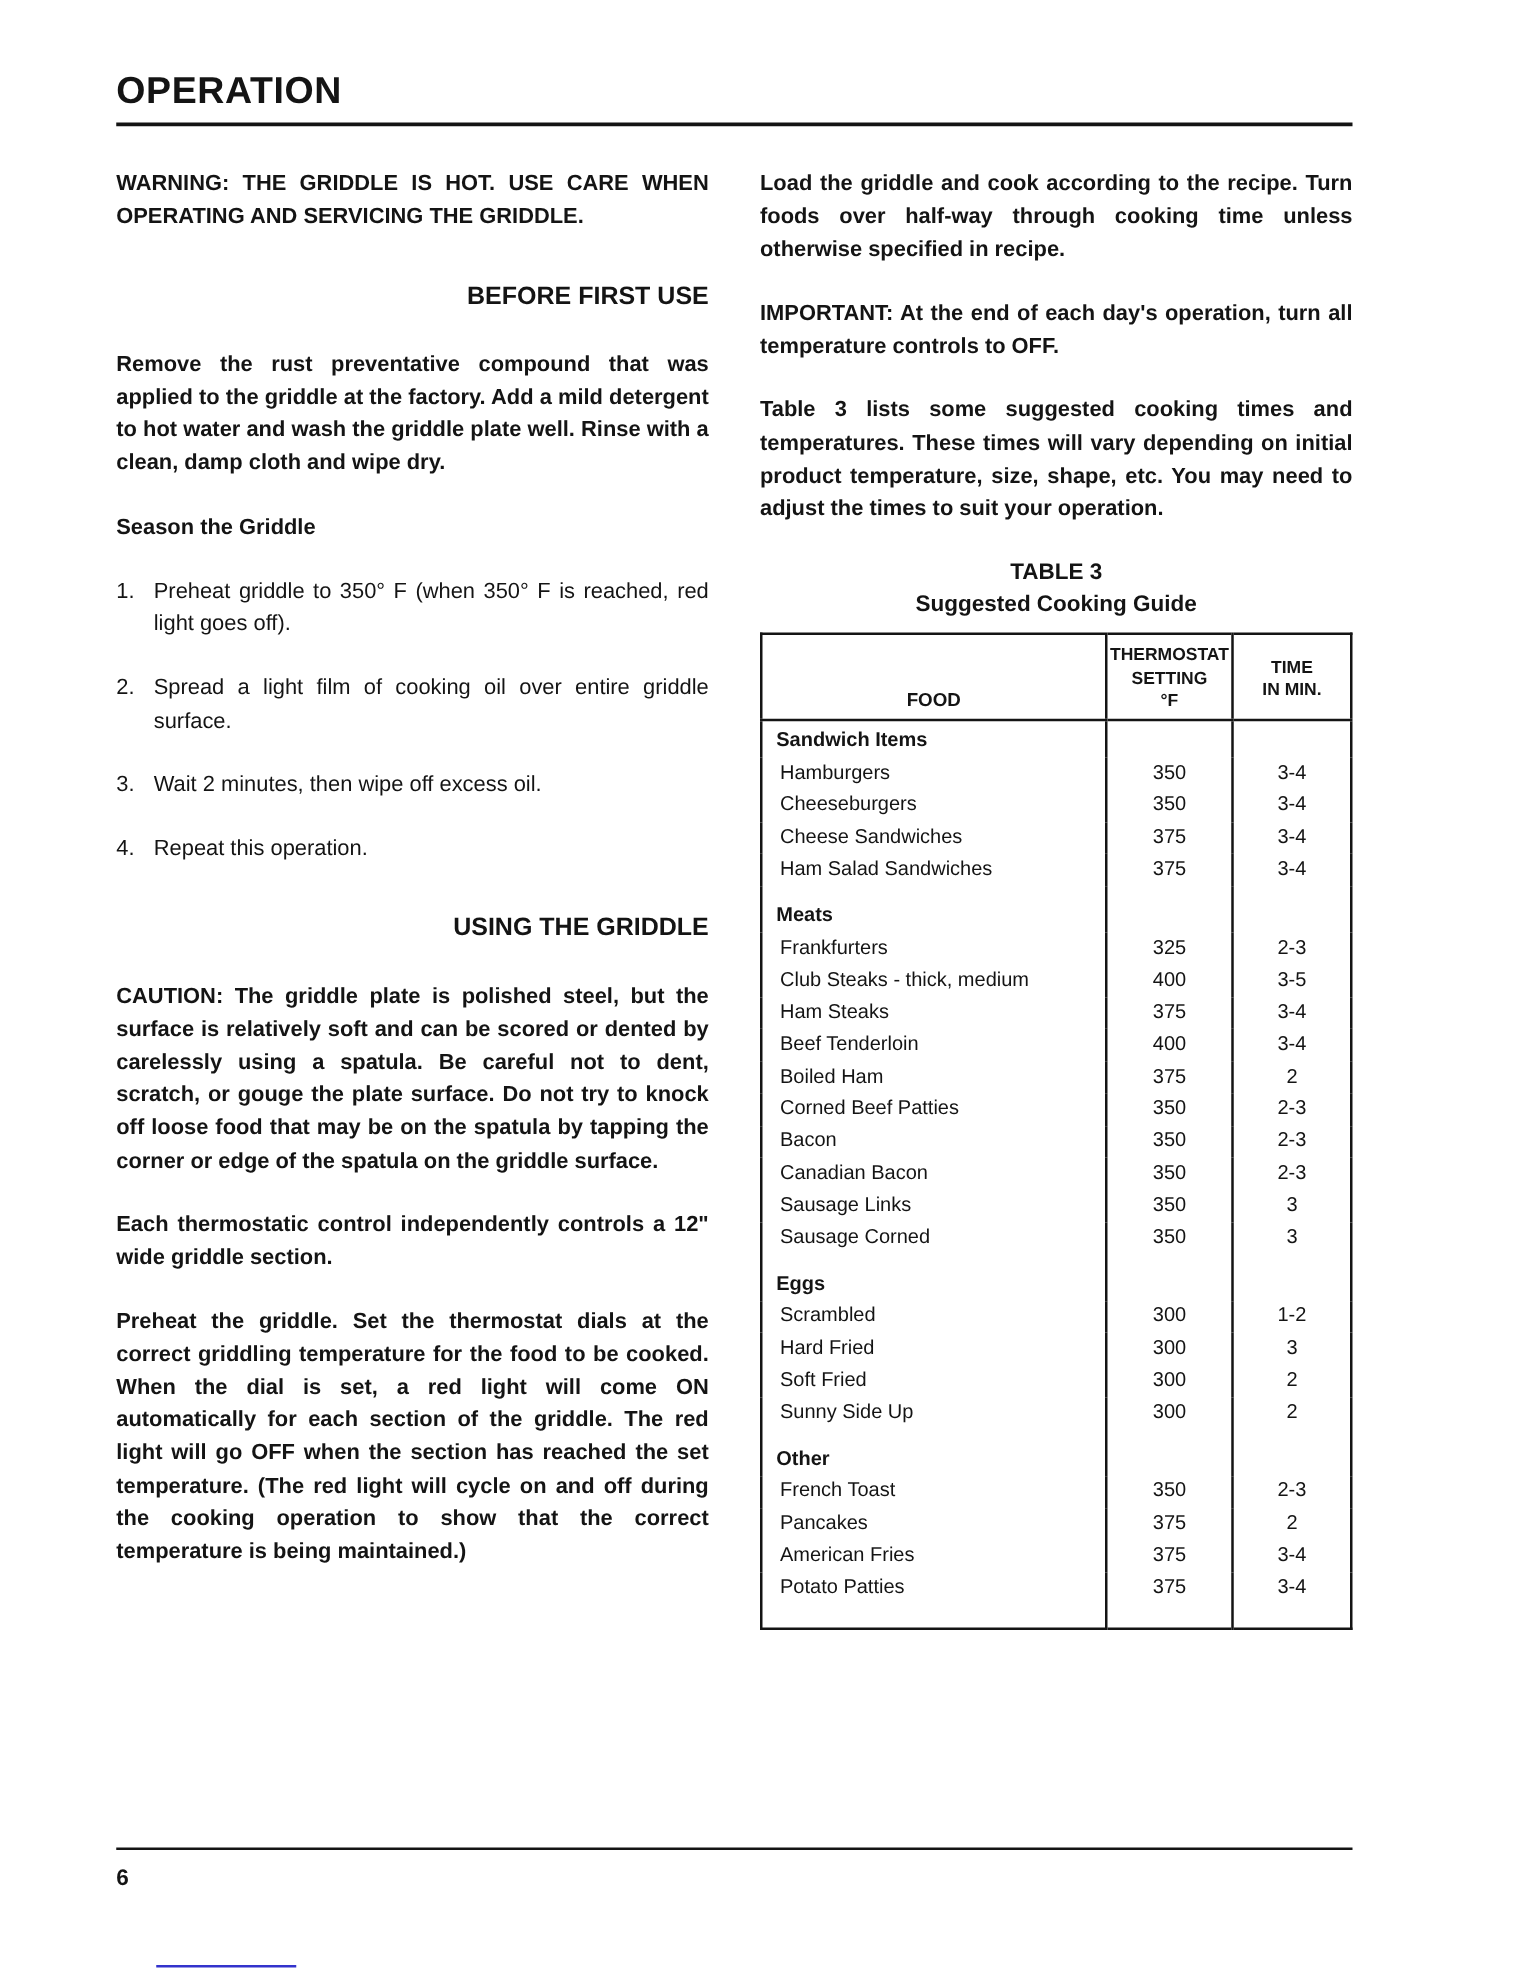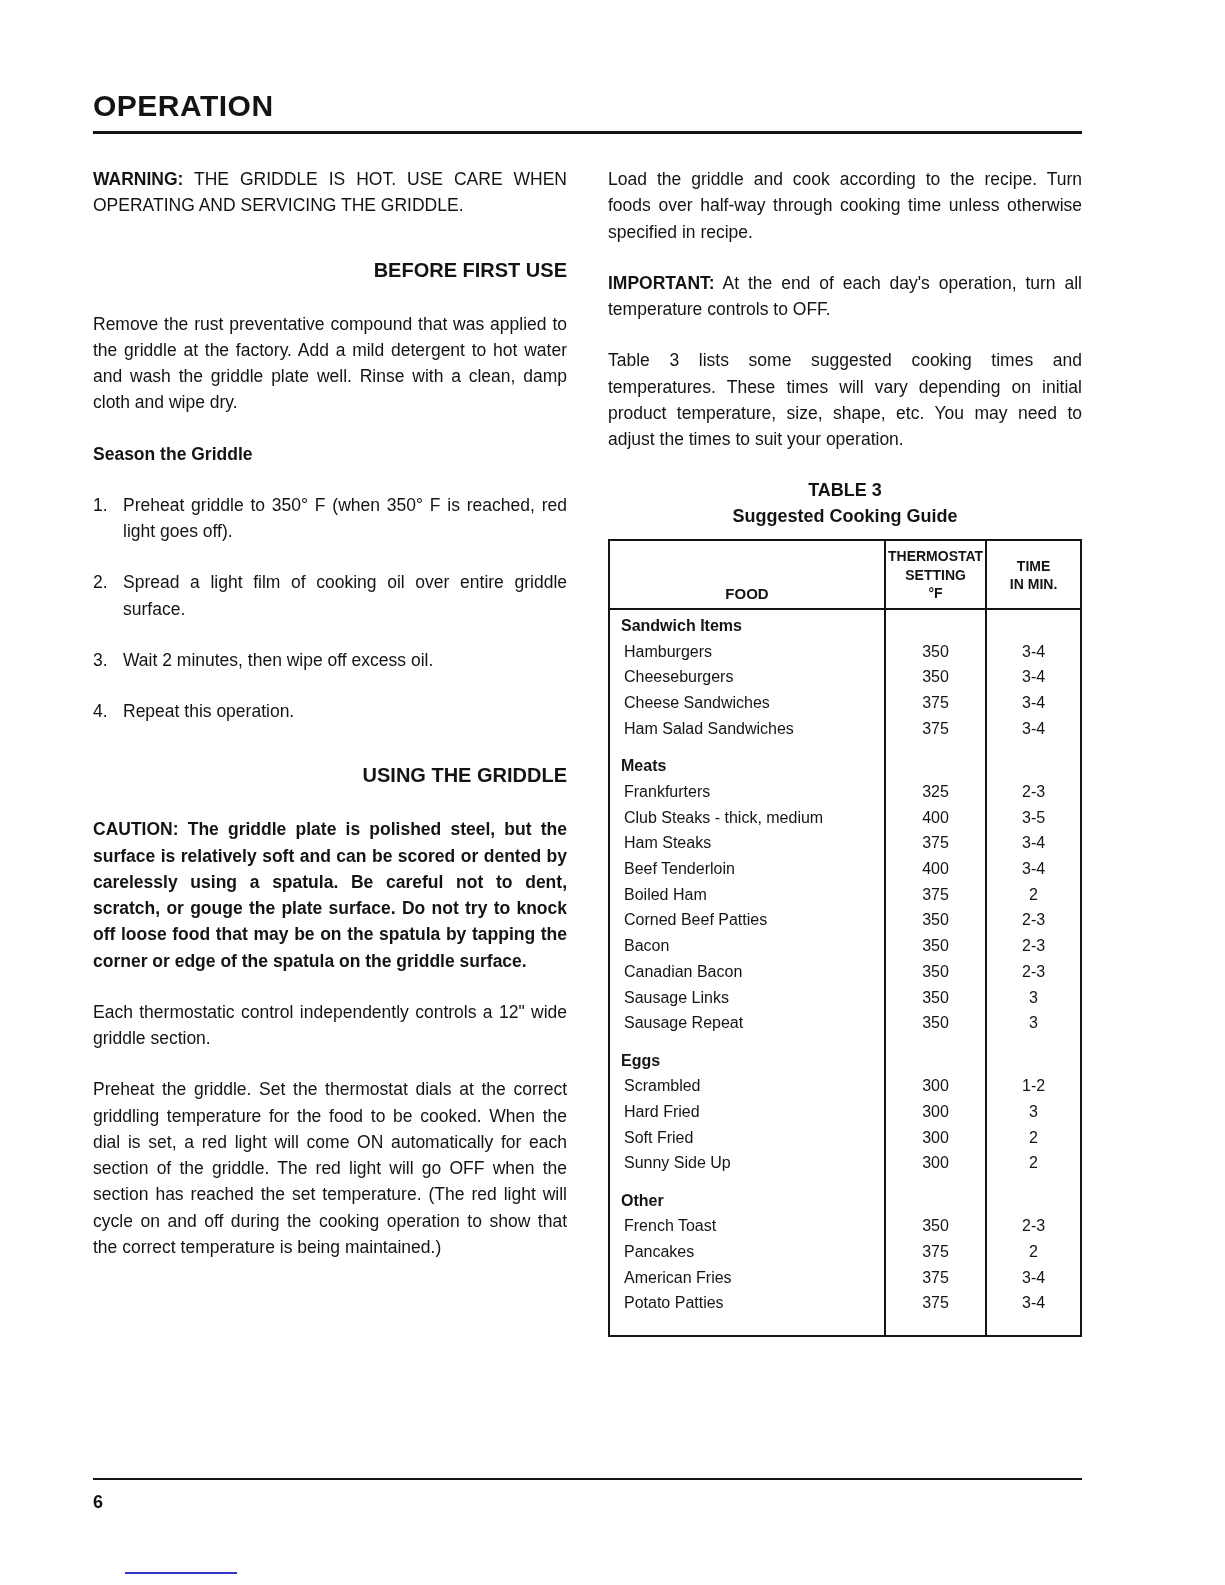--- a/index.html
+++ b/index.html
@@ -1,34 +1,34 @@
 <!DOCTYPE html>
 <html><head>
 <meta charset="utf-8">
 <title>Operation Manual Page</title>
 <style>
   html, body { margin:0; padding:0; background:#ffffff; }
   .page {
     position:relative;
     width:1225px; height:1585px;
     box-sizing:border-box;
-    padding:89px 143px 0 93px;
+    padding:56px 143px 0 93px;
     background:#ffffff;
     color:#141414;
     font-family:"Liberation Sans", "DejaVu Sans", sans-serif;
     overflow:hidden;
   }
   .doc-title {
     font-size:30px; font-weight:bold; letter-spacing:0.5px;
     margin:0 0 8px 0;
   }
   .title-rule { height:3px; background:#141414; margin-bottom:32px; }
   .columns { display:flex; gap:41px; }
   .col { width:474px; font-size:17.5px; line-height:1.5; text-align:justify; }
-  .col p { margin:0 0 25px 0; }
+  .col p { margin:0 0 25px 0;font-weight:bold; }
   .h2 { font-size:20px; font-weight:bold; margin:36px 0 26px 0; text-align:right; }
   .h3 { font-size:17.5px; font-weight:bold; margin:0 0 25px 0; text-align:left; }
   .bold { font-weight:bold; }
   .step { display:flex; margin:0 0 25px 0; }
   .step-num { flex:0 0 30px; }
   .step-text { flex:1; text-align:justify; }
 
   .table-titles { text-align:center; font-weight:bold; font-size:18px; line-height:1.45; margin:4px 0 10px 0; }
 
   table.guide {
@@ -204,21 +204,21 @@
               <td class="cell-food item">Canadian Bacon</td>
               <td class="cell-temp">350</td>
               <td class="cell-time">2-3</td>
             </tr>
             <tr>
               <td class="cell-food item">Sausage Links</td>
               <td class="cell-temp">350</td>
               <td class="cell-time">3</td>
             </tr>
             <tr>
-              <td class="cell-food item">Sausage Repeat</td>
+              <td class="cell-food item">Sausage Corned</td>
               <td class="cell-temp">350</td>
               <td class="cell-time">3</td>
             </tr>
             <tr>
               <td class="cell-food group-name">Eggs</td>
               <td class="cell-temp group-pad"></td>
               <td class="cell-time group-pad"></td>
             </tr>
             <tr>
               <td class="cell-food item">Scrambled</td>

